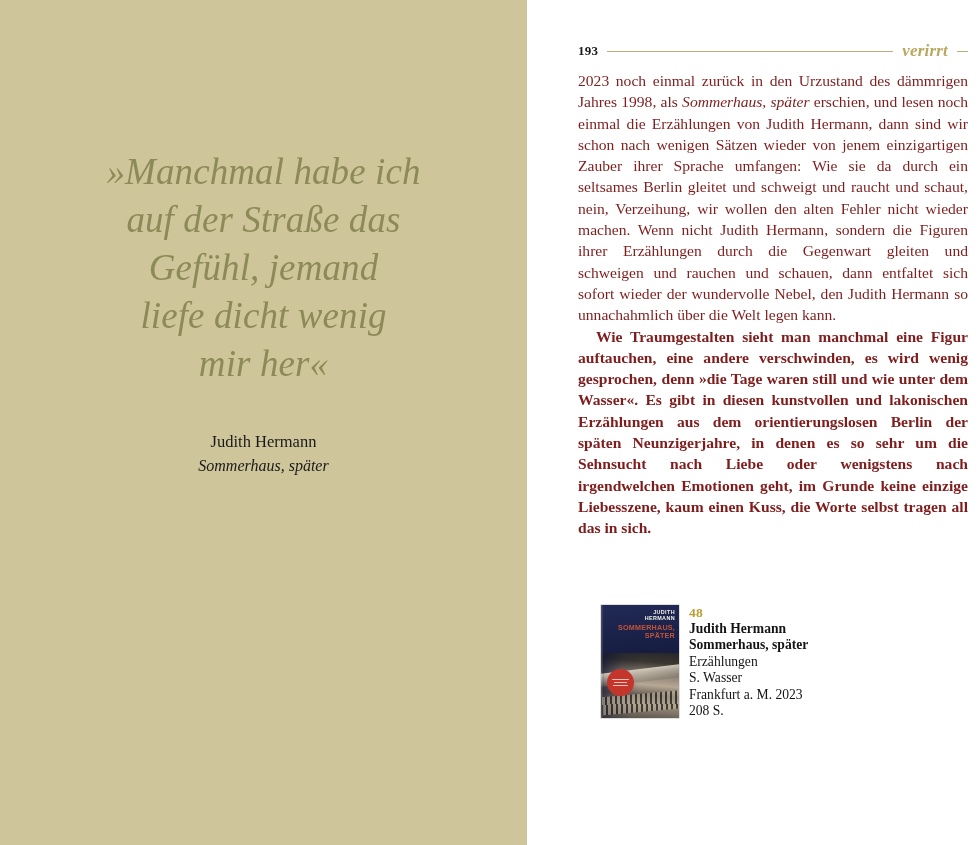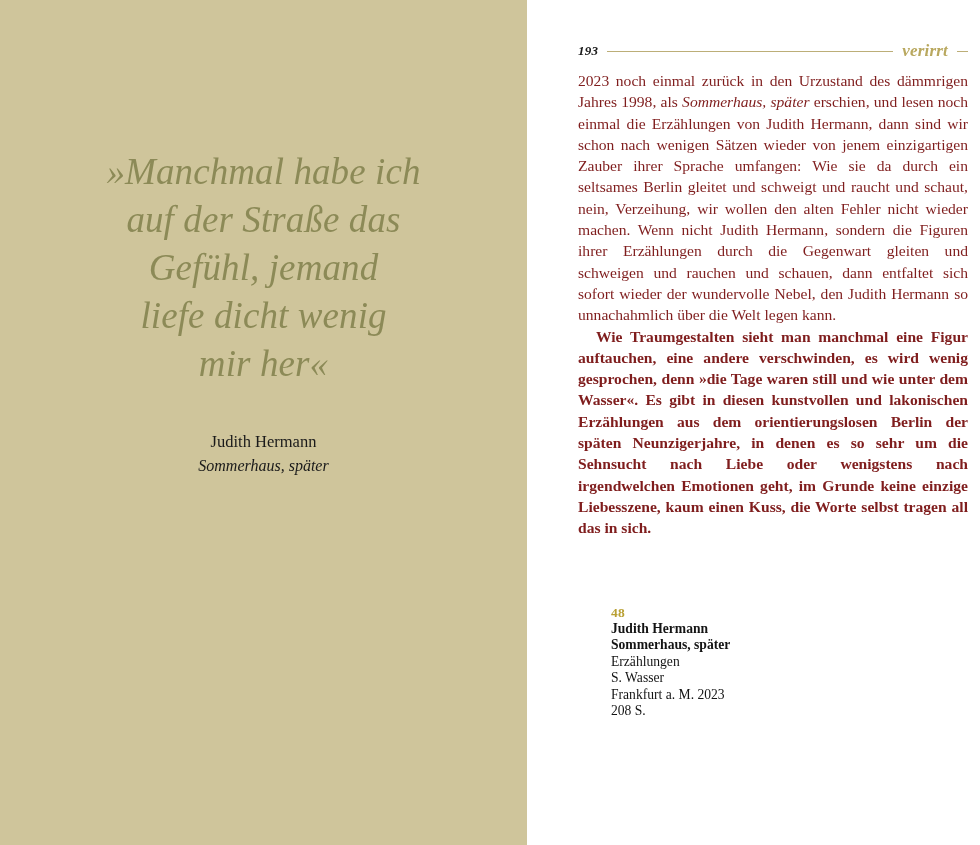--- a/index.html
+++ b/index.html
@@ -92,21 +92,20 @@
     display: flex;
     align-items: center;
     gap: 9px;
   }
   .folio {
     font-size: 13px;
     font-weight: bold;
     color: #1a1a1a;
     letter-spacing: 0.3px;
     flex: 0 0 auto;
-    font-style: italic;
   }
   .head-rule {
     flex: 1 1 auto;
     height: 1px;
     background: #bcae78;
   }
   .head-rule.short {
     flex: 0 0 11px;
   }
   .head-title {
@@ -303,20 +302,34 @@
       <span class="head-rule short" style="background: rgb(188, 174, 120);"></span>
     </header>
 
     <div class="body-copy" id="body-copy">
         <p>2023 noch einmal zurück in den Urzustand des dämmrigen Jahres 1998, als <em>Sommerhaus, später</em> erschien, und lesen noch einmal die Erzählungen von Judith Hermann, dann sind wir schon nach wenigen Sätzen wieder von jenem einzigartigen Zauber ihrer Sprache umfangen: Wie sie da durch ein seltsames Berlin gleitet und schweigt und raucht und schaut, nein, Verzeihung, wir wollen den alten Fehler nicht wieder machen. Wenn nicht Judith Hermann, sondern die Figuren ihrer Erzählungen durch die Gegenwart gleiten und schweigen und rauchen und schauen, dann entfaltet sich sofort wieder der wundervolle Nebel, den Judith Hermann so unnachahmlich über die Welt legen kann.</p>
         <p>Wie Traumgestalten sieht man manchmal eine Figur auftauchen, eine andere verschwinden, es wird wenig gesprochen, denn »die Tage waren still und wie unter dem Wasser«. Es gibt in diesen kunstvollen und lakonischen Erzählungen aus dem orientierungslosen Berlin der späten Neunzigerjahre, in denen es so sehr um die Sehnsucht nach Liebe oder wenigstens nach irgendwelchen Emotionen geht, im Grunde keine einzige Liebesszene, kaum einen Kuss, die Worte selbst tragen all das in sich.</p>
       </div>
 
     <div class="citation">
 
+      <div class="cover">
+        <div class="cover-top"></div>
+        <div class="cover-photo"></div>
+        <div class="cover-author" style="color: rgb(242, 240, 234);">JUDITH
+HERMANN</div>
+        <div class="cover-title" style="color: rgb(192, 84, 58);">SOMMERHAUS,
+SPÄTER</div>
+        <div class="cover-sticker" style="background: rgb(196, 53, 44);">
+          <span class="sticker-line l1"></span>
+          <span class="sticker-line l2"></span>
+          <span class="sticker-line l3"></span>
+        </div>
+        <div class="cover-spine"></div>
+      </div>
 
       <div class="cite-text">
         <div class="cite-num" style="color: rgb(185, 160, 51);">48</div>
         <div class="cite-line bold">Judith Hermann</div>
         <div class="cite-line bold">Sommerhaus, später</div>
         <div class="cite-line">Erzählungen</div>
         <div class="cite-line">S. Wasser</div>
         <div class="cite-line">Frankfurt a. M. 2023</div>
         <div class="cite-line">208 S.</div>
       </div>

